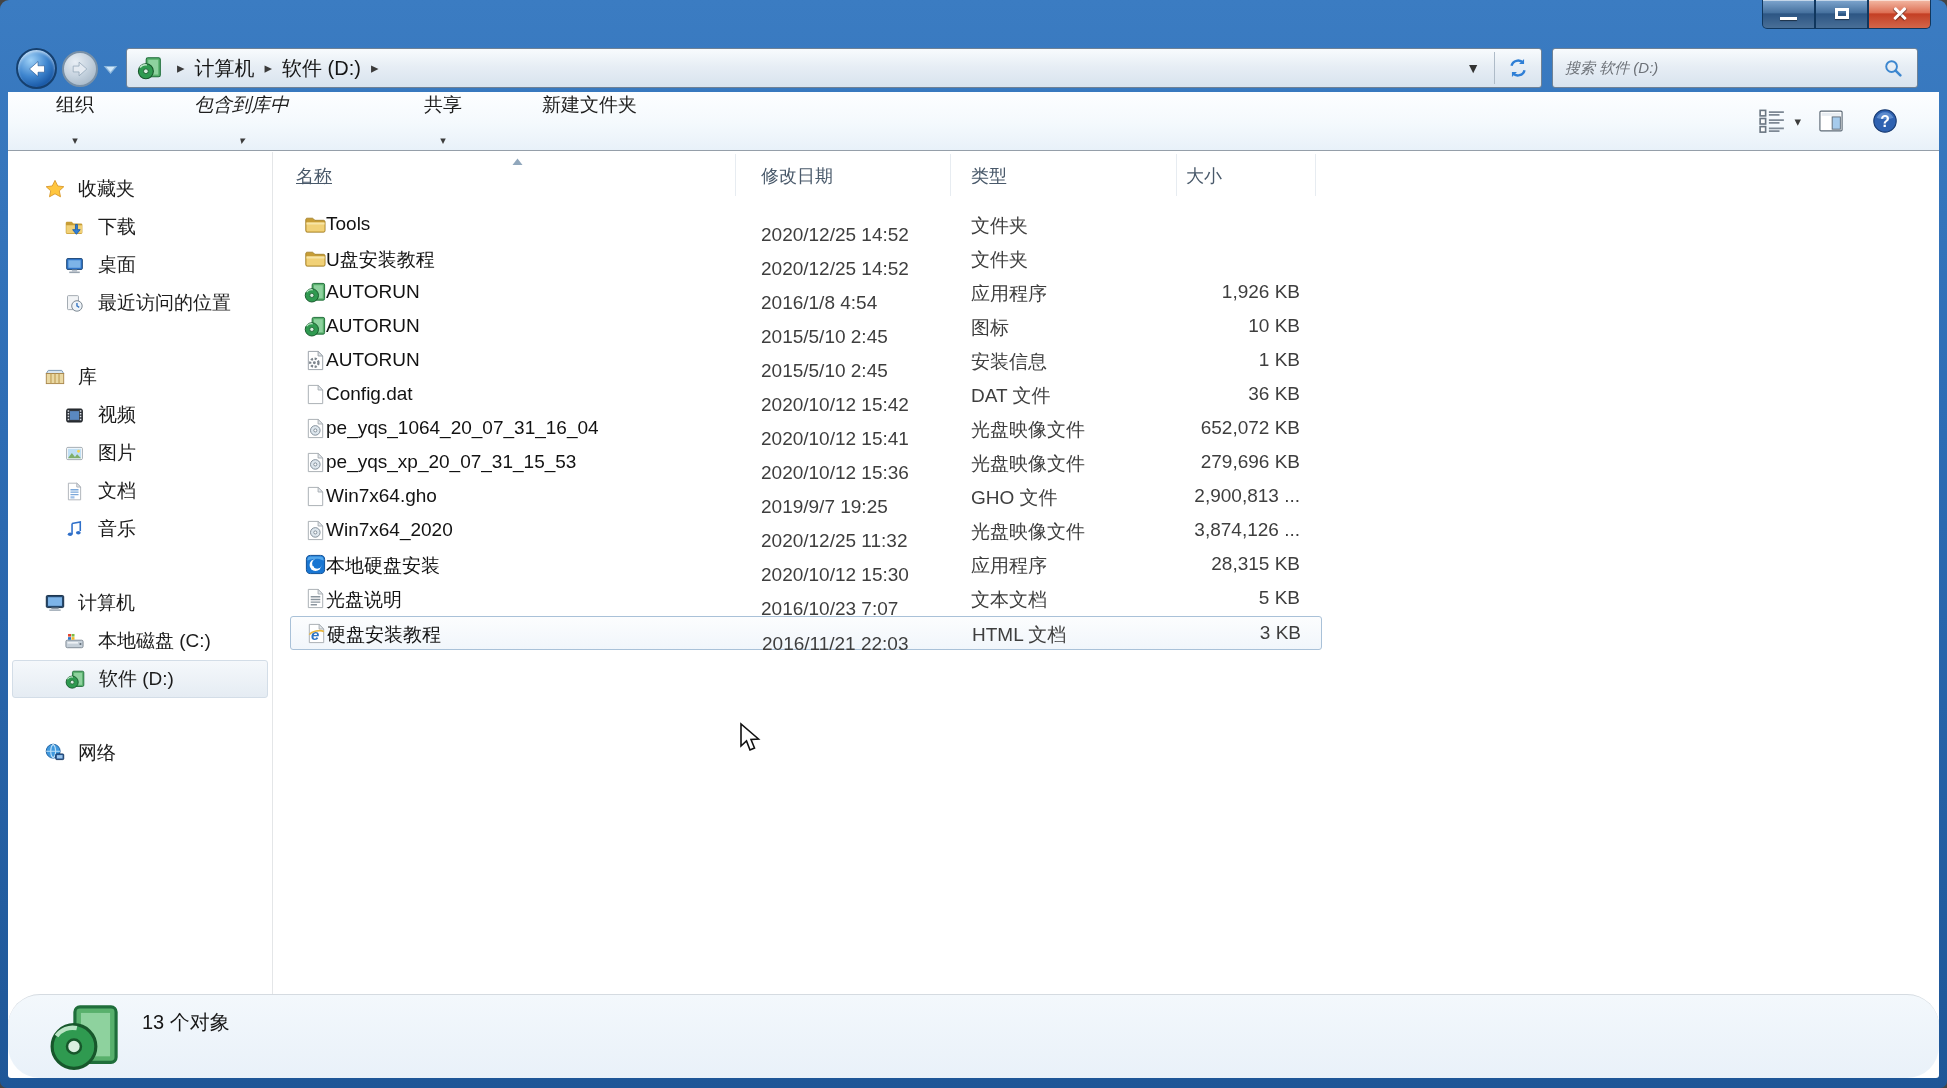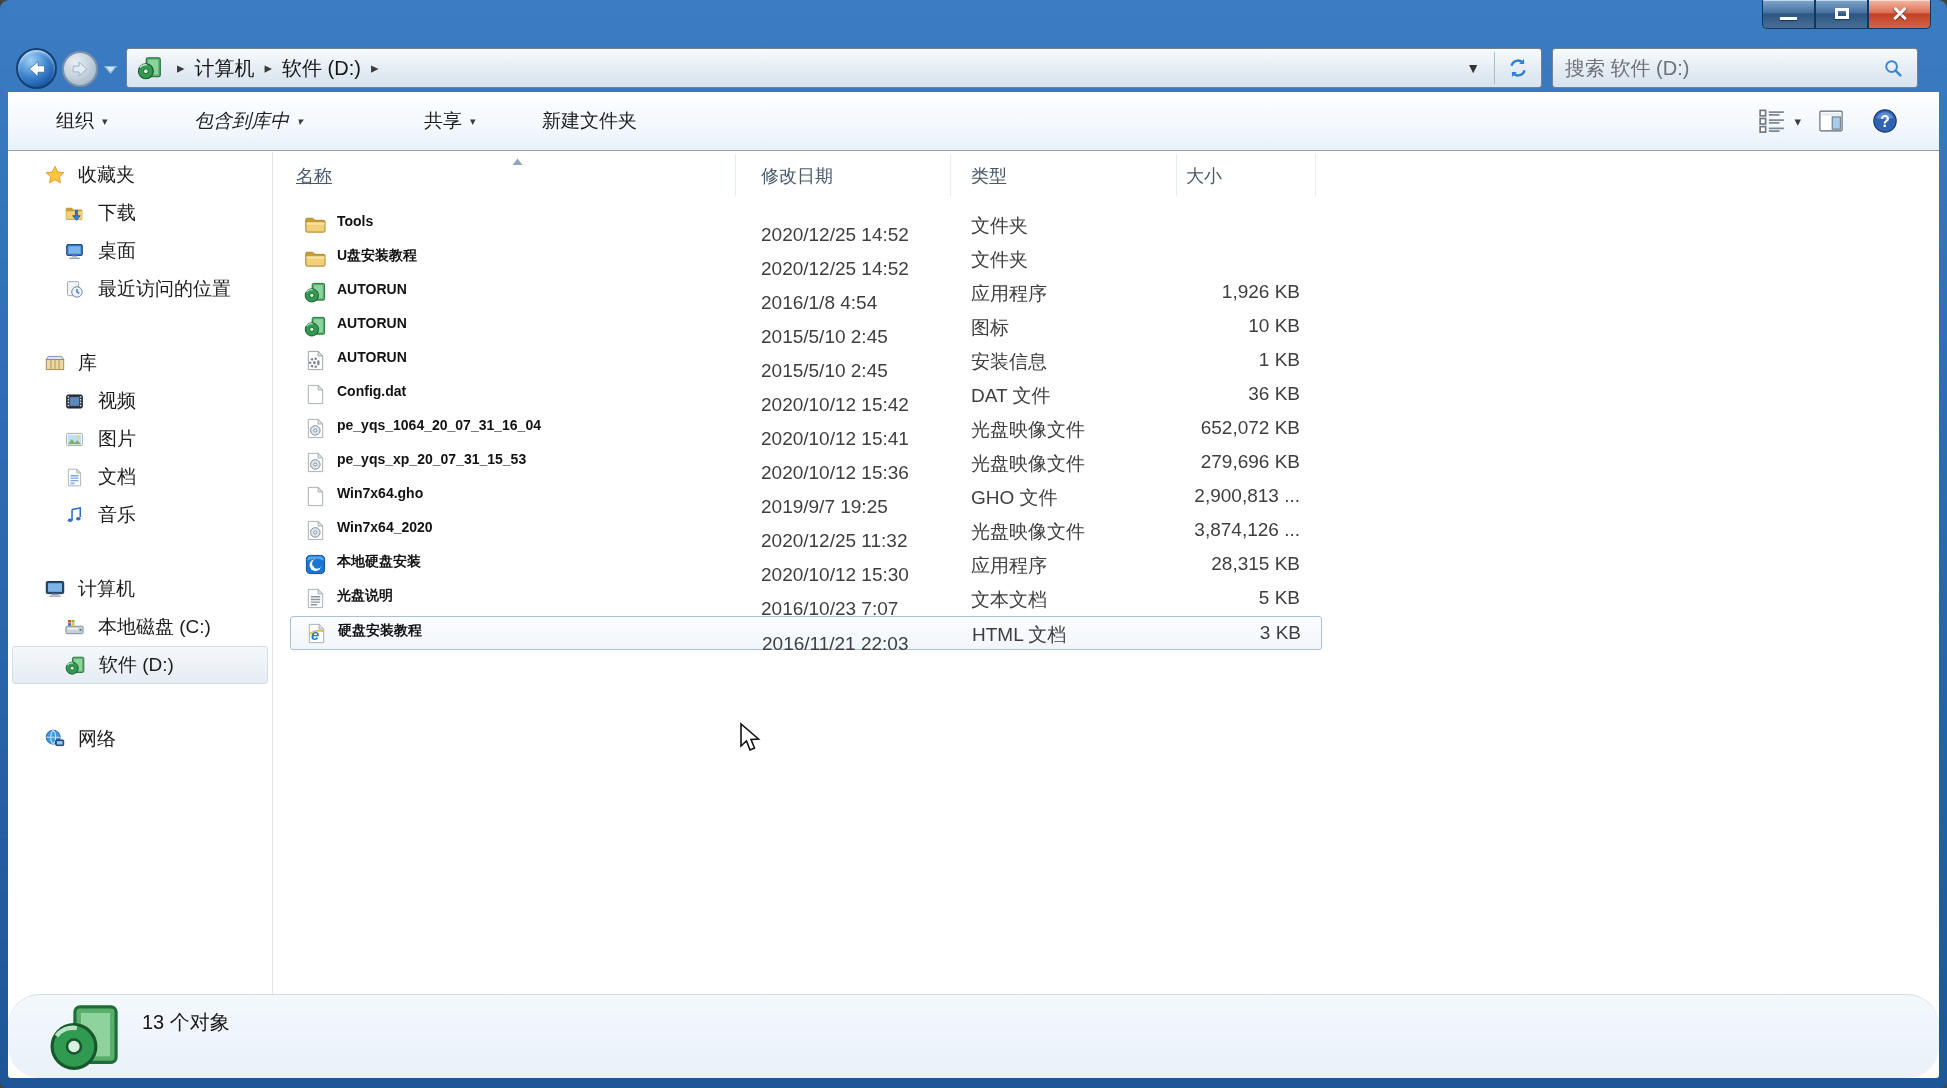--- a/index.html
+++ b/index.html
@@ -34,48 +34,48 @@
      background:linear-gradient(180deg,#f8fbfd 0%,#e7eef5 45%,#d8e3ee 100%);display:flex;align-items:center;padding:0 6px;}
   .addressbar .ic{width:26px;height:26px;margin:0 4px 0 4px;}
   .crumb-sep{color:#3a3a3a;font-size:15px;margin:0 10px;flex:0 0 auto;}
   .crumb{font-size:20px;color:#151515;cursor:default;white-space:nowrap;}
   .addr-spacer{flex:1;}
   .addr-caret{color:#333;font-size:14px;margin-right:14px;cursor:pointer;}
   .addr-div{width:1px;height:32px;background:#aebbc8;margin-right:6px;}
   .addr-refresh{width:34px;height:32px;display:flex;align-items:center;justify-content:center;cursor:pointer;}
   .searchbox{position:absolute;left:1552px;top:2px;width:366px;height:40px;border:1px solid #6f8296;border-radius:3px;
      background:linear-gradient(180deg,#f8fbfd 0%,#e7eef5 45%,#d8e3ee 100%);display:flex;align-items:center;padding:0 12px;}
-  .search-ph{flex:1;font-size:20px;color:#6d7278;}
+  .search-ph{flex:1;font-size:15px;font-style:italic;color:#6d7278;}
   
   .client{position:absolute;left:8px;top:92px;width:1931px;height:986px;background:#fff;border-radius:0 0 3px 3px;overflow:hidden;}
   .toolbar{position:absolute;left:0;top:0;width:100%;height:59px;border-bottom:1px solid #959fa9;
      background:linear-gradient(180deg,#fdfeff 0%,#f4f9fd 55%,#e8f1f9 100%);}
-  .tb-item{position:absolute;top:0;height:58px;display:flex;align-items:center;gap:8px;font-size:19px;color:#1e1e1e;cursor:pointer;padding:0 8px;}
+  .tb-item{position:absolute;top:0;height:58px;display:flex;align-items:center;gap:16px;font-size:19px;color:#1e1e1e;cursor:pointer;padding:0 8px;flex-direction:column;}
   .tb-caret{font-size:11px;color:#3c3c3c;}
   .tb-right{position:absolute;top:0;height:58px;display:flex;align-items:center;cursor:pointer;padding:0 6px;gap:7px;}
   
-  .sidebar{position:absolute;left:0;top:60px;width:264px;height:842px;background:#fff;padding-top:4px;overflow:hidden;}
+  .sidebar{position:absolute;left:0;top:60px;width:264px;height:842px;background:#fff;padding-top:18px;overflow:hidden;}
   .side-section{margin-bottom:36px;}
   .side-header,.side-item{height:38px;display:flex;align-items:center;font-size:19px;color:#1c1c1c;cursor:pointer;}
   .side-header .ic{width:22px;height:22px;margin-left:36px;margin-right:12px;flex:0 0 auto;}
   .side-item .ic{width:21px;height:21px;margin-left:56px;margin-right:13px;flex:0 0 auto;}
   .side-item.selected{background:linear-gradient(180deg,#f5f8fb,#e5ecf3);border:1px solid #d3dde7;border-radius:3px;margin:0 4px;}
   .side-item.selected .ic{margin-left:52px;}
   .v-divider{position:absolute;left:264px;top:60px;width:1px;height:842px;background:#e4e6e8;}
   
   .filepane{position:absolute;left:265px;top:60px;right:0;height:842px;background:#fff;}
   .col-header{position:absolute;top:0;left:0;width:100%;height:46px;}
   .col-label{position:absolute;top:12px;font-size:18px;color:#49596a;cursor:pointer;}
   .col-sep{position:absolute;top:2px;width:1px;height:42px;background:#e7ecf1;}
   .sort-arrow{position:absolute;left:237px;top:0px;}
   .rows{position:absolute;top:56px;left:0;width:100%;}
   .file-row{position:relative;margin-left:17px;width:1032px;height:34px;cursor:pointer;}
   .file-row.selected{border:1px solid #a9c1d8;border-radius:3px;background:linear-gradient(180deg,#fcfdfe,#f1f6fb);}
   .file-row .ic{position:absolute;left:14px;top:5px;width:23px;height:23px;}
-  .fname{position:absolute;left:47px;top:5px;font-size:14px;color:#121212;white-space:nowrap;font-weight:bold;}
+  .fname{position:absolute;left:36px;top:5px;font-size:19px;color:#121212;white-space:nowrap;}
   .fdate{position:absolute;left:471px;top:16px;font-size:19px;color:#3e3e3e;white-space:nowrap;}
   .ftype{position:absolute;left:681px;top:5px;font-size:19px;color:#3e3e3e;white-space:nowrap;}
   .fsize{position:absolute;left:856px;top:5px;width:154px;font-size:19px;color:#3e3e3e;text-align:right;white-space:nowrap;}
   
   .statusbar{position:absolute;left:0;top:902px;width:100%;height:84px;background:linear-gradient(180deg,#f3f8fc,#e9f1f9);border-top:1px solid #d5dbe1;border-radius:32px;}
   .status-icon{position:absolute;left:40px;top:4px;width:76px;height:76px;}
   .status-text{position:absolute;left:134px;top:14px;font-size:20px;color:#161616;}
   .ic{display:inline-block;line-height:0;}
   .ic svg{width:100%;height:100%;}
   

